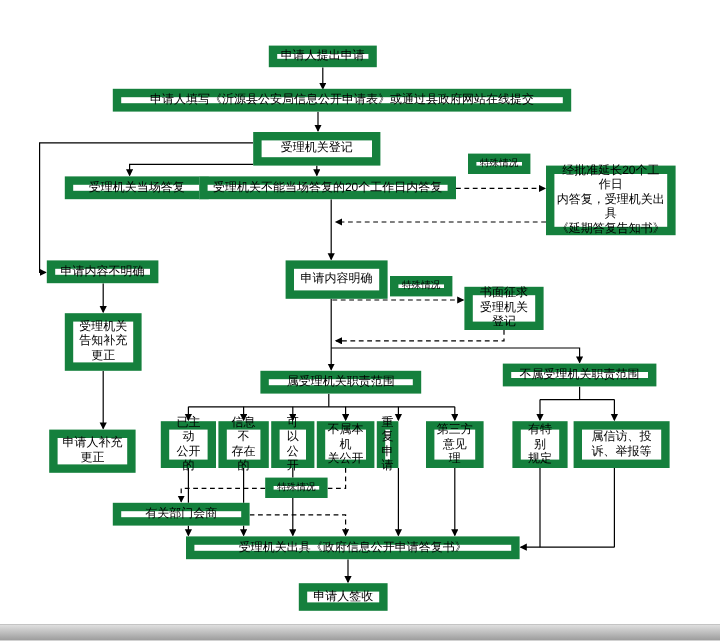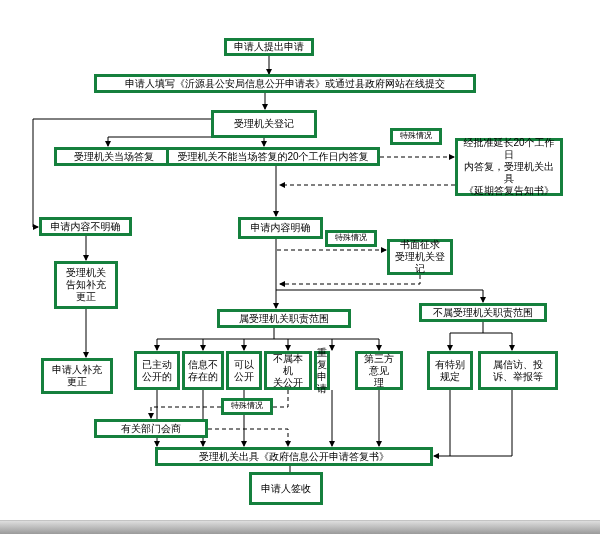--- a/index.html
+++ b/index.html
@@ -4,21 +4,21 @@
 <title>Flowchart</title>
 <style>
   html,body { margin:0; padding:0; background:#ffffff; }
   #canvas {
     position:relative; width:600px; height:534px; background:#ffffff;
     font-family:"Liberation Sans", sans-serif; color:#000; overflow:hidden;
   }
   svg.wires { position:absolute; left:0; top:0; z-index:1; }
   .node {
     position:absolute; z-index:2; box-sizing:border-box;
-    border:3px solid #15803d; background:#fff;
+    border:7px solid #15803d; background:#fff;
     display:flex; align-items:center; justify-content:center;
     text-align:center; font-size:10px; line-height:1.2;
     white-space:pre-line; padding:1px 2px;
   }
   .node.small { font-size:8px; line-height:1.1; }
   #bottom-bar {
     position:absolute; left:0; right:0; bottom:0; height:13px; z-index:3;
     background:linear-gradient(to bottom,#dedede,#9a9a9a);
     border-top:1px solid #c4c4c4;
   }
@@ -82,21 +82,21 @@
   <div class="node" style="left:224px;top:38px;width:90px;height:18px">申请人提出申请</div>
   <div class="node" style="left:94px;top:74px;width:382px;height:19px">申请人填写《沂源县公安局信息公开申请表》或通过县政府网站在线提交</div>
   <div class="node" style="left:211px;top:110px;width:106px;height:28px">受理机关登记</div>
   <div class="node small" style="left:390px;top:128px;width:52px;height:17px">特殊情况</div>
   <div class="node" style="left:54px;top:147px;width:120px;height:19px">受理机关当场答复</div>
   <div class="node" style="left:166px;top:147px;width:214px;height:19px">受理机关不能当场答复的20个工作日内答复</div>
   <div class="node" style="left:455px;top:138px;width:108px;height:58px">经批准延长20个工作日
 内答复，受理机关出具
 《延期答复告知书》</div>
   <div class="node" style="left:39px;top:217px;width:93px;height:19px">申请内容不明确</div>
-  <div class="node" style="left:238px;top:217px;width:85px;height:22px">申请内容明确</div>
+  <div class="node" style="left:238px;top:217px;width:85px;height:32px">申请内容明确</div>
   <div class="node small" style="left:325px;top:230px;width:52px;height:17px">特殊情况</div>
   <div class="node" style="left:387px;top:239px;width:66px;height:36px">书面征求
 受理机关登记</div>
   <div class="node" style="left:54px;top:261px;width:64px;height:48px">受理机关
 告知补充
 更正</div>
   <div class="node" style="left:217px;top:309px;width:134px;height:19px">属受理机关职责范围</div>
   <div class="node" style="left:419px;top:303px;width:128px;height:19px">不属受理机关职责范围</div>
   <div class="node" style="left:41px;top:358px;width:72px;height:36px">申请人补充
 更正</div>
@@ -112,16 +112,16 @@
 申请</div>
   <div class="node" style="left:355px;top:351px;width:48px;height:39px">第三方意见
 理</div>
   <div class="node" style="left:427px;top:351px;width:46px;height:39px">有特别
 规定</div>
   <div class="node" style="left:478px;top:351px;width:80px;height:39px">属信访、投
 诉、举报等</div>
   <div class="node small" style="left:221px;top:398px;width:52px;height:17px">特殊情况</div>
   <div class="node" style="left:94px;top:419px;width:114px;height:19px">有关部门会商</div>
   <div class="node" style="left:155px;top:447px;width:278px;height:19px">受理机关出具《政府信息公开申请答复书》</div>
-  <div class="node" style="left:249px;top:472px;width:74px;height:33px">申请人签收</div>
+  <div class="node" style="left:249px;top:486px;width:74px;height:23px">申请人签收</div>
 
   <div id="bottom-bar"></div>
 </div>
 
 </body></html>

